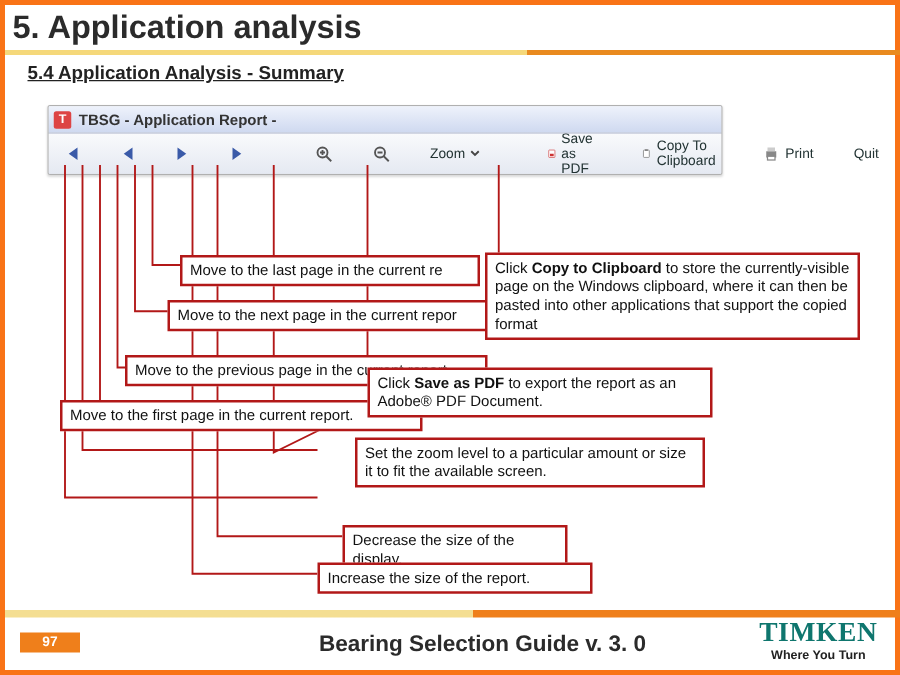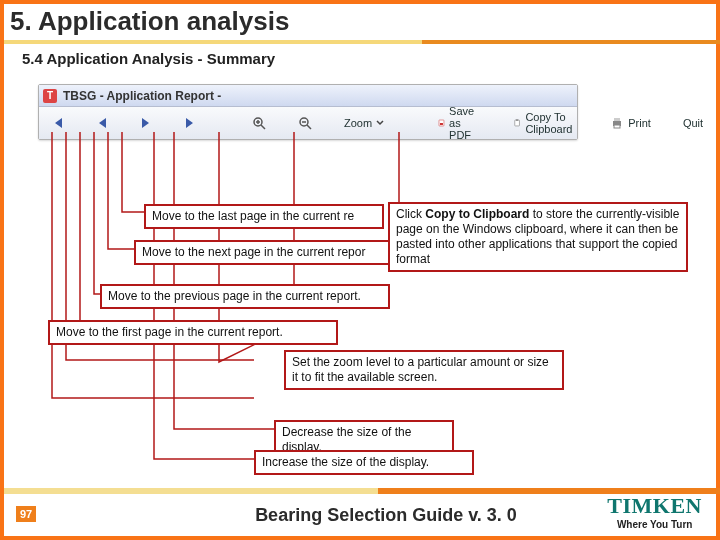--- a/index.html
+++ b/index.html
@@ -31,20 +31,21 @@
     top: 36px; left: 0; width: 720px;
     height: 4px;
     background: linear-gradient(90deg,#f5d87a 0 58%, #e98a1f 58% 100%);
   }
   .subheading {
     position: absolute;
     top: 46px; left: 18px;
     font-size: 15px;
     font-weight: 700;
     color: #222;
+    text-decoration: underline;
   }
   .app-window {
     position: absolute;
     top: 80px; left: 34px;
     width: 540px; height: 56px;
     border: 1px solid #b0b0b0;
     background: linear-gradient(#f6f7fb,#e9ecf3);
     border-radius: 2px;
     box-shadow: 0 1px 2px rgba(0,0,0,0.15);
   }
@@ -90,21 +91,21 @@
     border: 2px solid #b21818;
     background: #fff;
     font-size: 12px;
     color: #111;
     padding: 3px 6px;
     line-height: 1.25;
   }
   .page-num {
     position: absolute;
     bottom: 14px; left: 12px;
-    width: 20px; height: 16px;
+    width: 48px; height: 16px;
     background: #ef7f1b;
     color:#fff; font-size:11px; font-weight:700;
     display:flex;align-items:center;justify-content:center;
   }
   .footer-line {
     position:absolute;
     left:0; bottom: 42px; width:720px;
     height: 6px;
     background: linear-gradient(90deg,#f4de92 0 52%, #ef7f1b 52% 100%);
   }
@@ -231,23 +232,24 @@
       <path d="M395 128 L395 208 L390 208"></path>
     </g>
   </svg>
 
   <div class="callout" style="top:200px; left:140px; width:240px;">Move to the last page in the current re</div>
   <div class="callout" style="top:236px; left:130px; width:260px;">Move to the next page in the current repor</div>
   <div class="callout" style="top:280px; left:96px; width:290px;">Move to the previous page in the current report.</div>
   <div class="callout" style="top:316px; left:44px; width:290px;">Move to the first page in the current report.</div>
 
   <div class="callout" style="top:198px; left:384px; width:300px;">Click <b>Copy to Clipboard</b> to store the currently-visible page on the Windows clipboard, where it can then be pasted into other applications that support the copied format</div>
+  <div class="callout" style="top:290px; left:290px; width:276px;">Click <b>Save as PDF</b> to export the report as an Adobe® PDF Document.</div>
   <div class="callout" style="top:346px; left:280px; width:280px;">Set the zoom level to a particular amount or size it to fit the available screen.</div>
   <div class="callout" style="top:416px; left:270px; width:180px;">Decrease the size of the display.</div>
-  <div class="callout" style="top:446px; left:250px; width:220px;">Increase the size of the display.</div>
+  <div class="callout" style="top:446px; left:250px; width:220px;">Increase the size of the report.</div>
 
   <div class="footer-line"></div>
   <div class="page-num">97</div>
   <div class="footer-title">Bearing Selection Guide v. 3. 0</div>
   <div class="brand">
     <div class="logo">TIMKEN</div>
     <div class="tag">Where You Turn</div>
   </div>
 
 </div>

